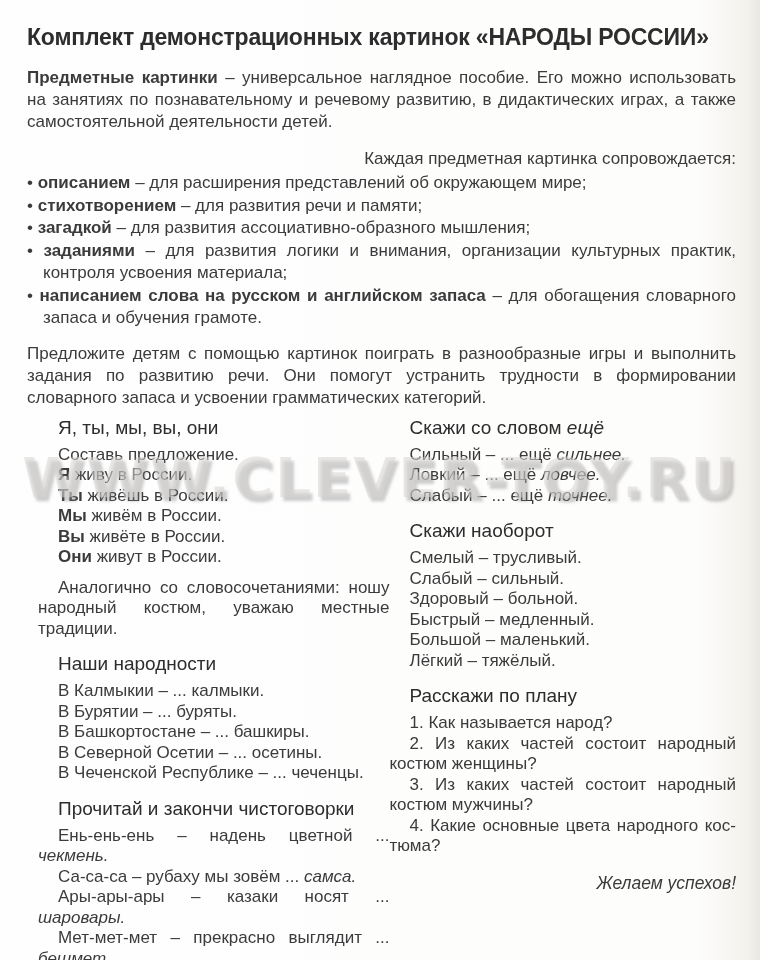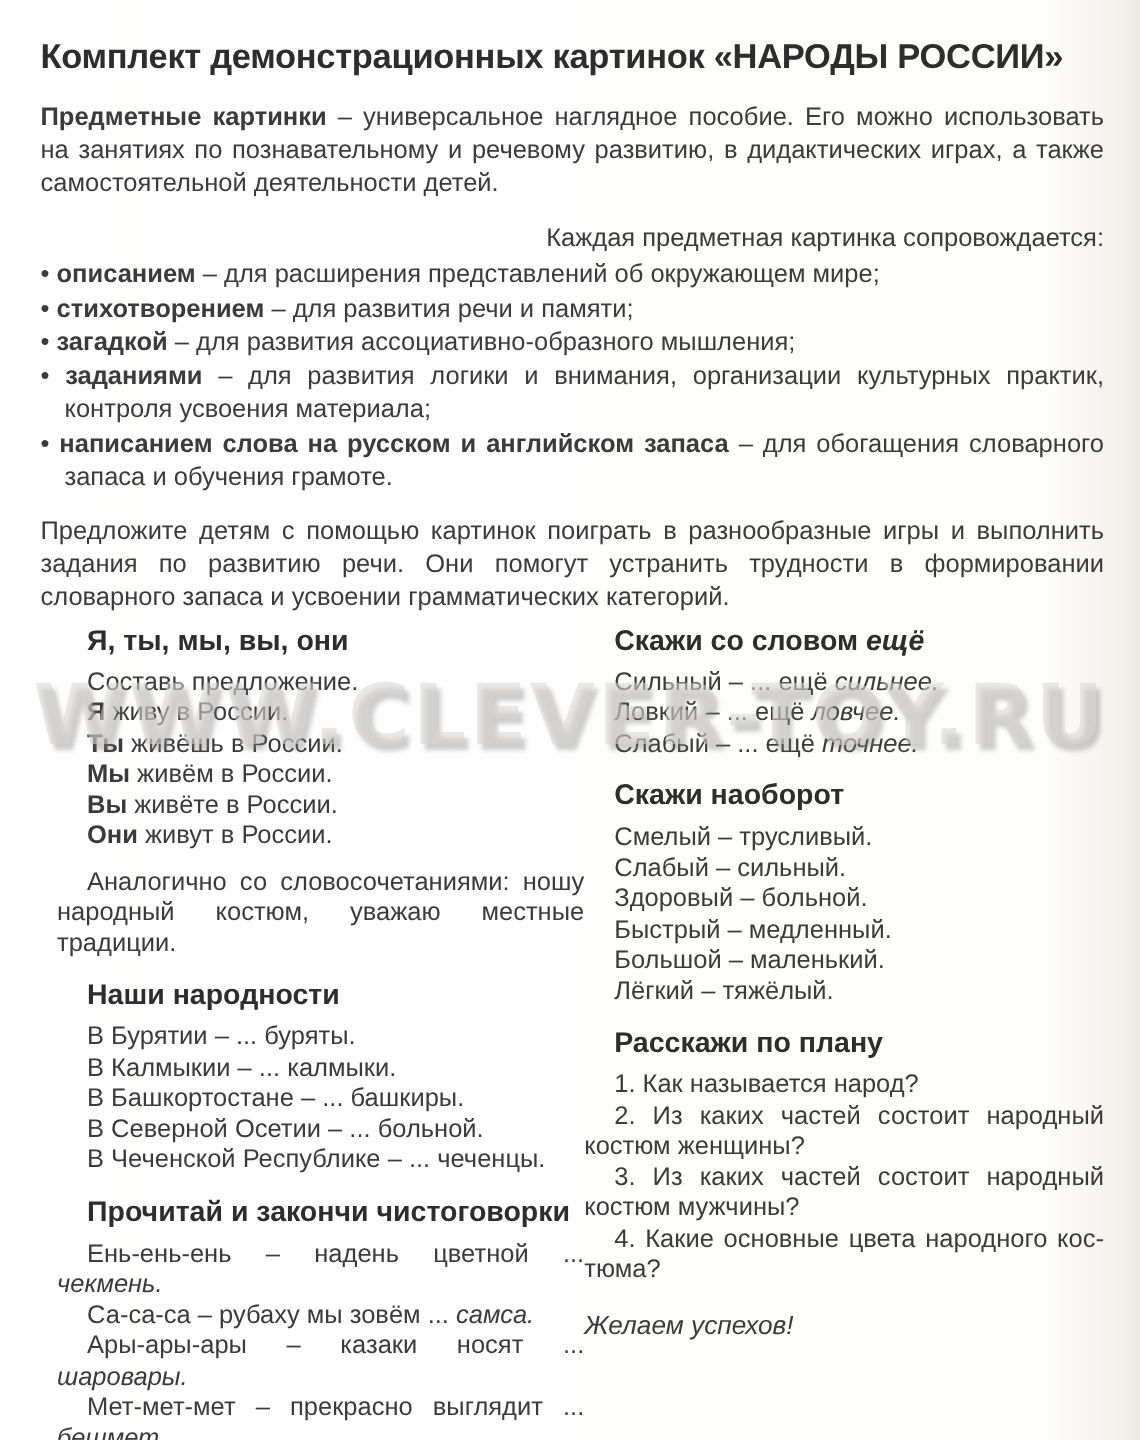--- a/index.html
+++ b/index.html
@@ -17,27 +17,27 @@
   .flow{margin:0;font-size:17px;line-height:22px;text-align:justify}
   .lead{margin-bottom:15px}
   .list-heading{text-align:right;margin-bottom:2px}
   .bullets{list-style:none;margin:0;padding:0;font-size:17px;line-height:22.5px;text-align:justify}
   .bullets li{padding-left:16px;text-indent:-16px}
   .para2{margin-top:13px}
   .columns{display:flex;margin:8px 0 0 11px}
   .col-left{width:353px}
   .col-right{width:348px}
   .col-sections > .section-heading:first-child{margin-top:0}
-  .section-heading{margin:14px 0 6px 20px;font-size:19px;line-height:22px;font-weight:700;color:#2d2d2d}
+  .section-heading{margin:14px 0 6px 20px;font-size:19px;line-height:22px;font-weight:400;color:#2d2d2d}
   .group{margin-bottom:10px}
   .group:last-child{margin-bottom:0}
   .text-line{margin:0;font-size:17px;line-height:20.5px;text-indent:20px;text-align:justify}
   .b{font-weight:700}
   .i{font-style:italic}
-  .closing{margin:16px 0 0;font-size:17.5px;font-style:italic;text-align:left;color:#3b3b3b}
+  .closing{margin:16px 0 0;font-size:17.5px;font-style:italic;text-align:right;color:#3b3b3b}
   .watermark{
     position:absolute;left:-6px;top:442px;width:772px;z-index:5;pointer-events:none;
     text-align:center;font-family:"DejaVu Sans",sans-serif;font-weight:800;
     font-size:56px;line-height:72px;letter-spacing:2px;white-space:nowrap;
     color:rgba(216,214,211,0.55);
     text-shadow:3px 4px 3px rgba(125,125,125,0.38);
   }
 </style>
 </head>
 <body>
@@ -74,24 +74,24 @@
               <p class="text-line"><span class="b">Ты</span><span> живёшь в России.</span></p>
               <p class="text-line"><span class="b">Мы</span><span> живём в России.</span></p>
               <p class="text-line"><span class="b">Вы</span><span> живёте в России.</span></p>
               <p class="text-line"><span class="b">Они</span><span> живут в России.</span></p>
             </div>
             <div class="group">
               <p class="text-line"><span>Аналогично со словосочетаниями: ношу народный костюм, уважаю местные традиции.</span></p>
             </div>
             <h2 class="section-heading"><span>Наши народности</span></h2>
             <div class="group">
+              <p class="text-line"><span>В Калмыкии – ... калмыки.</span></p>
               <p class="text-line"><span>В Бурятии – ... буряты.</span></p>
-              <p class="text-line"><span>В Калмыкии – ... калмыки.</span></p>
               <p class="text-line"><span>В Башкортостане – ... башкиры.</span></p>
-              <p class="text-line"><span>В Северной Осетии – ... больной.</span></p>
+              <p class="text-line"><span>В Северной Осетии – ... осетины.</span></p>
               <p class="text-line"><span>В Чеченской Республике – ... чеченцы.</span></p>
             </div>
             <h2 class="section-heading"><span>Прочитай и закончи чистоговорки</span></h2>
             <div class="group">
               <p class="text-line"><span>Ень-ень-ень – надень цветной ... </span><span class="i">чекмень.</span></p>
               <p class="text-line"><span>Са-са-са – рубаху мы зовём ... </span><span class="i">самса.</span></p>
               <p class="text-line"><span>Ары-ары-ары – казаки носят ... </span><span class="i">шаровары.</span></p>
               <p class="text-line"><span>Мет-мет-мет – прекрасно выглядит ... </span><span class="i">бешмет.</span></p>
             </div>
           </div>

